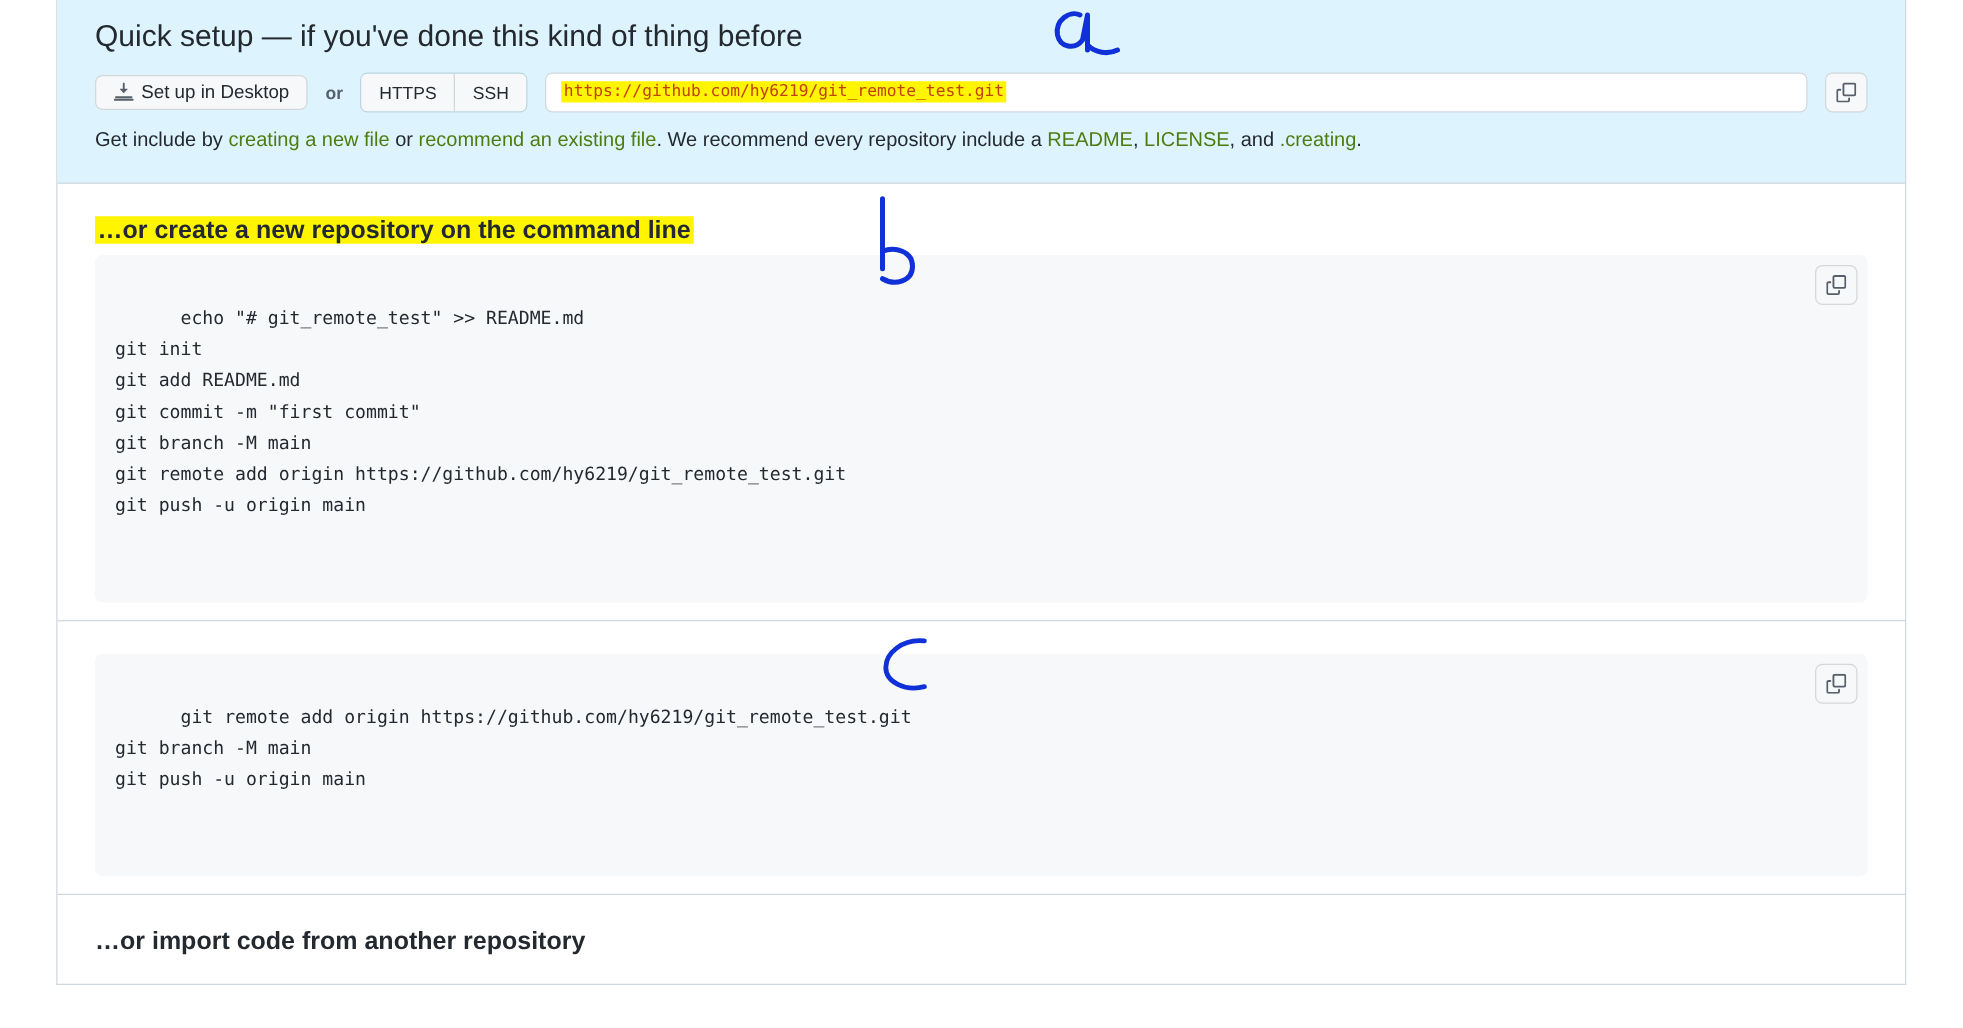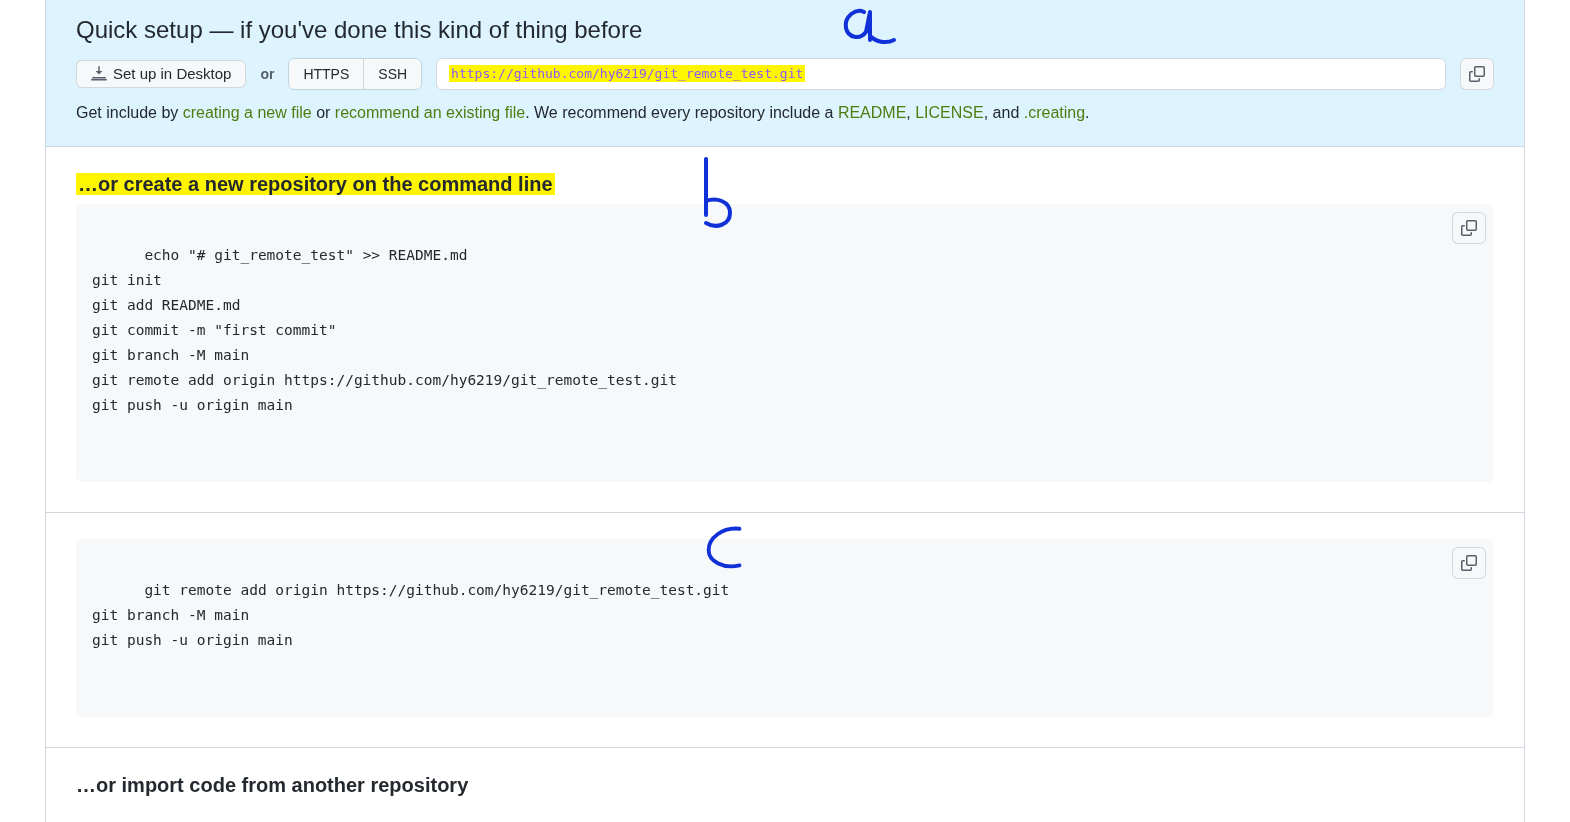--- a/index.html
+++ b/index.html
@@ -70,41 +70,41 @@
   .segbtn + .segbtn { border-left: 1px solid rgba(27,31,36,0.15); }
   .url-input {
     flex: 1;
     background: #ffffff;
     border: 1px solid #d0d7de;
     border-radius: 6px;
     padding: 5px 12px;
     font-family: ui-monospace, SFMono-Regular, Consolas, monospace;
     font-size: 13px;
     line-height: 20px;
-    color: #8b5cf6;
+    color: #c2410c;
   }
   .url-hl {
     background: #fff500;
     padding: 1px 2px;
   }
   .copy-btn {
     width: 34px;
     height: 32px;
     display: inline-flex;
     align-items: center;
     justify-content: center;
     background: #f6f8fa;
     border: 1px solid rgba(27,31,36,0.15);
     border-radius: 6px;
     cursor: pointer;
   }
   .intro-line { font-size: 16px; color: #24292f; }
   .link { color: #4d7c0f; text-decoration: none; cursor: pointer; }
   .section {
-    padding: 26px 30px 30px 30px;
+    padding: 26px 30px 14px 30px;
     border-bottom: 1px solid #d0d7de;
     position: relative;
   }
   .section:last-child { border-bottom: none; }
   h3.subhead {
     font-size: 20px;
     font-weight: 600;
     margin: 0 0 8px 0;
   }
   .hl-head {

